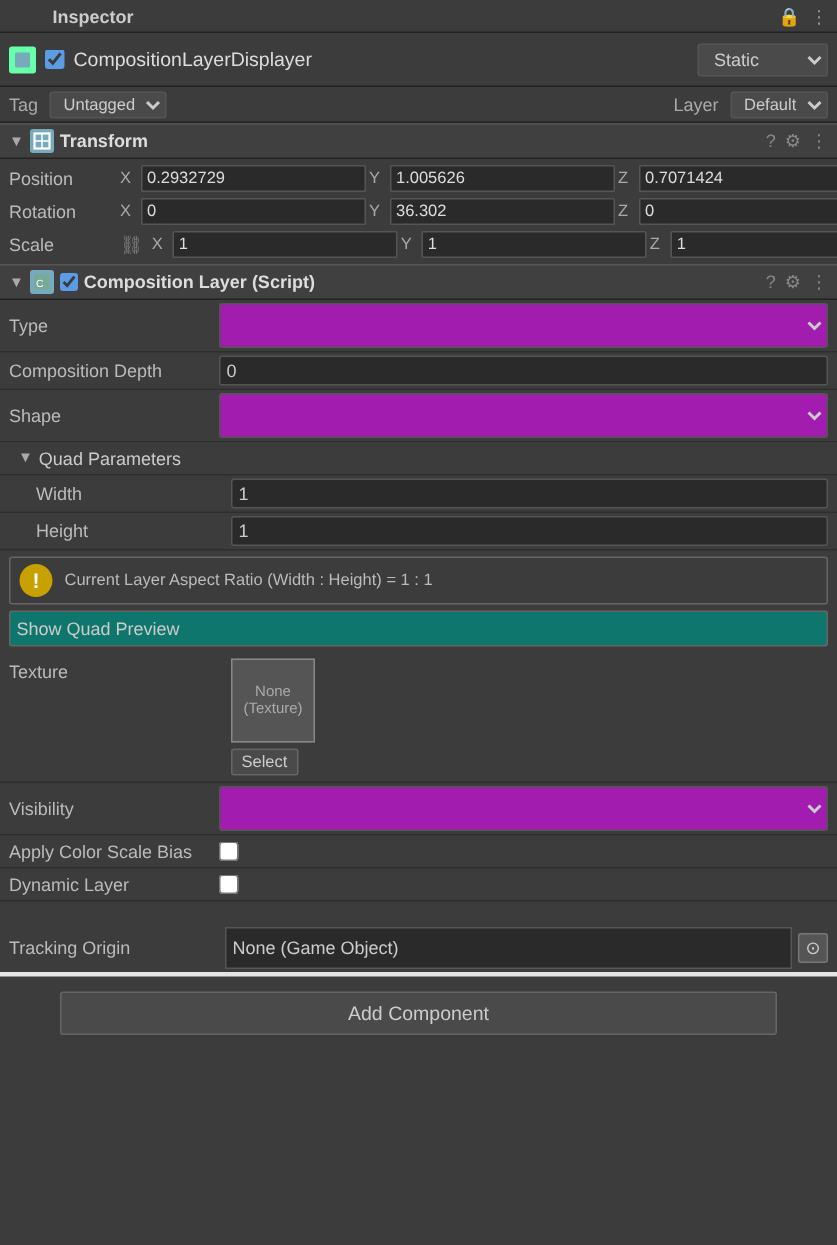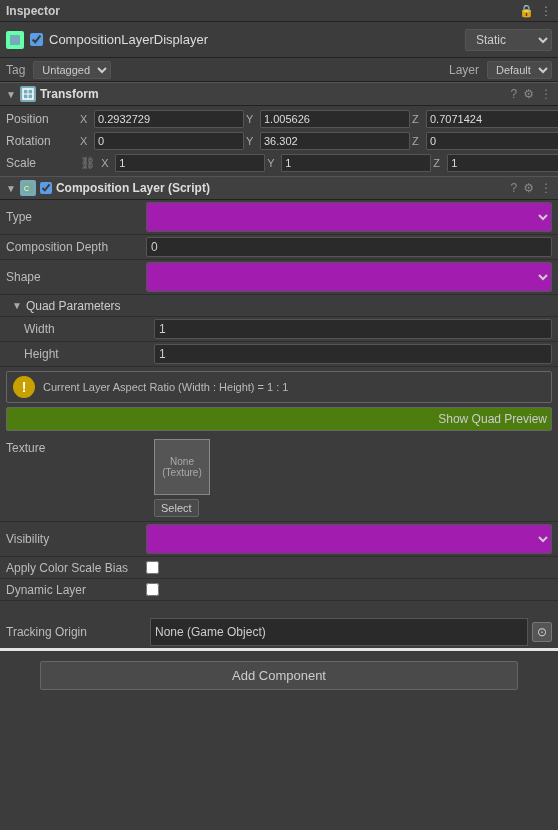--- a/index.html
+++ b/index.html
@@ -18,20 +18,21 @@
       border-bottom: 1px solid #222;
       display: flex;
       align-items: center;
       padding: 3px 6px;
       height: 22px;
     }
     .inspector-title {
       font-size: 12px;
       color: #ccc;
       font-weight: bold;
+      margin-left: 29px;
     }
     .header-icons {
       margin-left: auto;
       display: flex;
       gap: 6px;
       align-items: center;
     }
     .header-icon {
       color: #999;
       font-size: 12px;
@@ -326,28 +327,28 @@
     .warning-text {
       font-size: 11px;
       color: #bbb;
     }
 
     
     .show-preview-btn {
       display: block;
       width: calc(100% - 12px);
       margin: 4px 6px;
-      background: #4d7c0f;
+      background: #0f766e;
       border: 1px solid #666;
       color: #ccc;
       font-size: 12px;
       padding: 4px;
       cursor: pointer;
       border-radius: 2px;
-      text-align: right;
+      text-align: left;
     }
 
     
     .texture-row {
       display: flex;
       align-items: flex-start;
       padding: 4px 6px;
       min-height: 60px;
       border-bottom: 1px solid #2e2e2e;
       gap: 8px;

